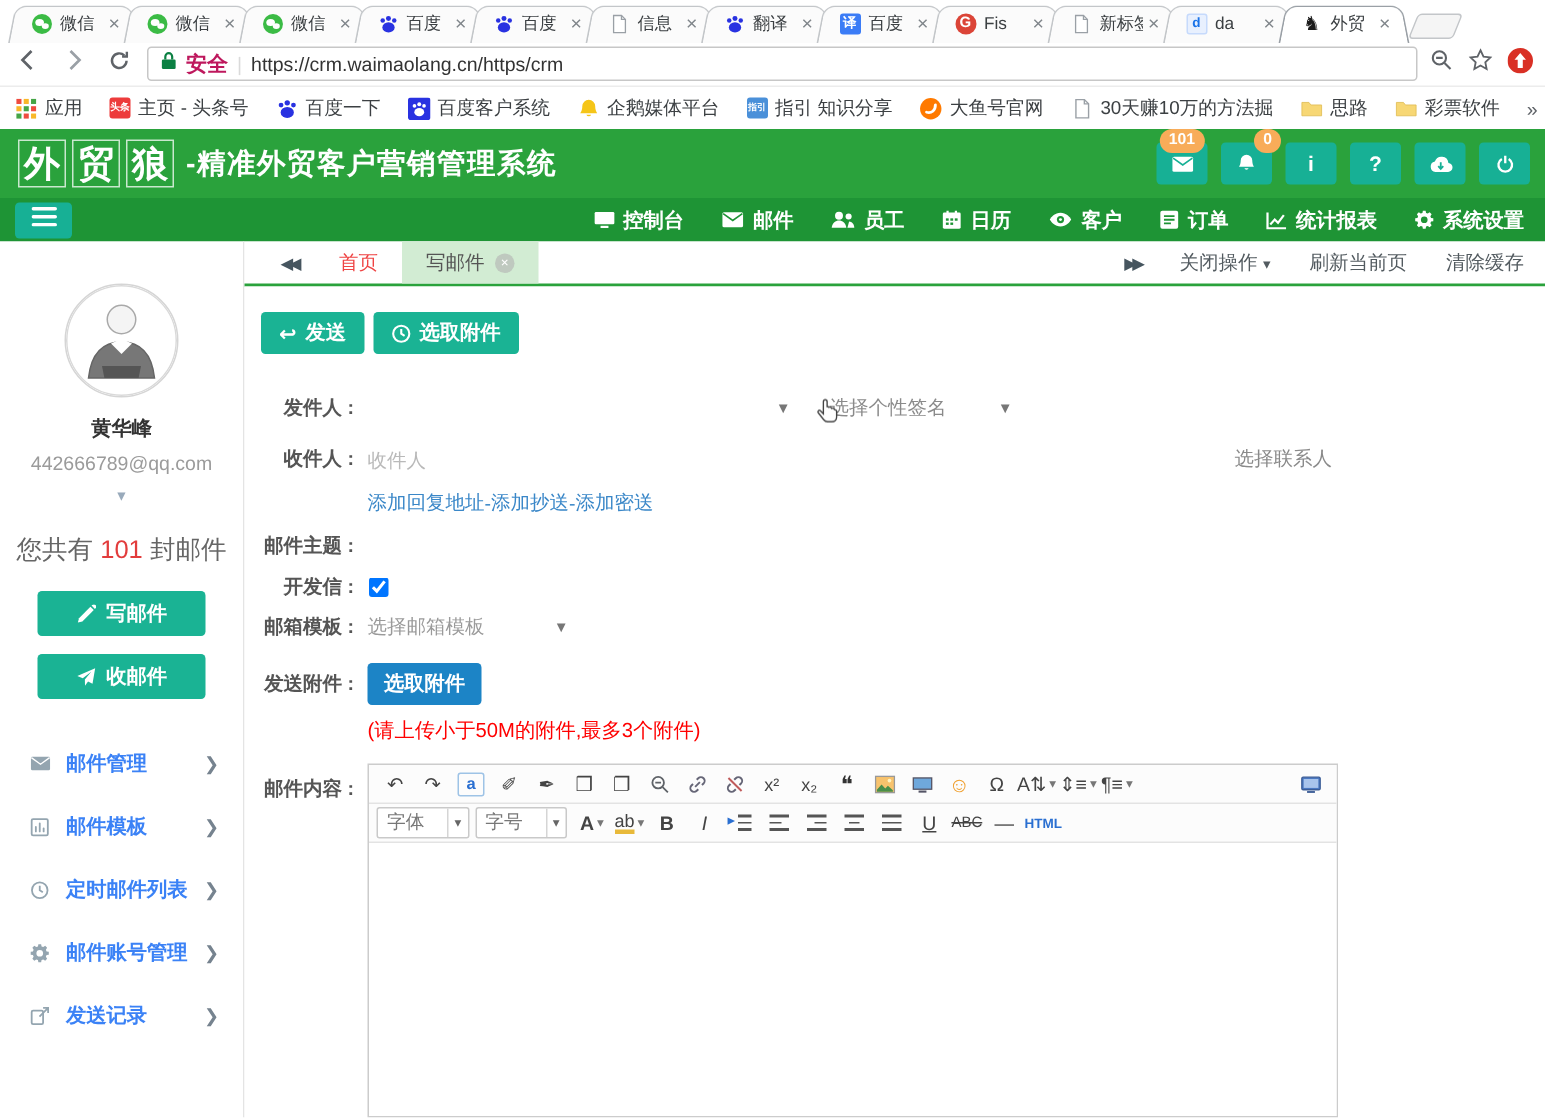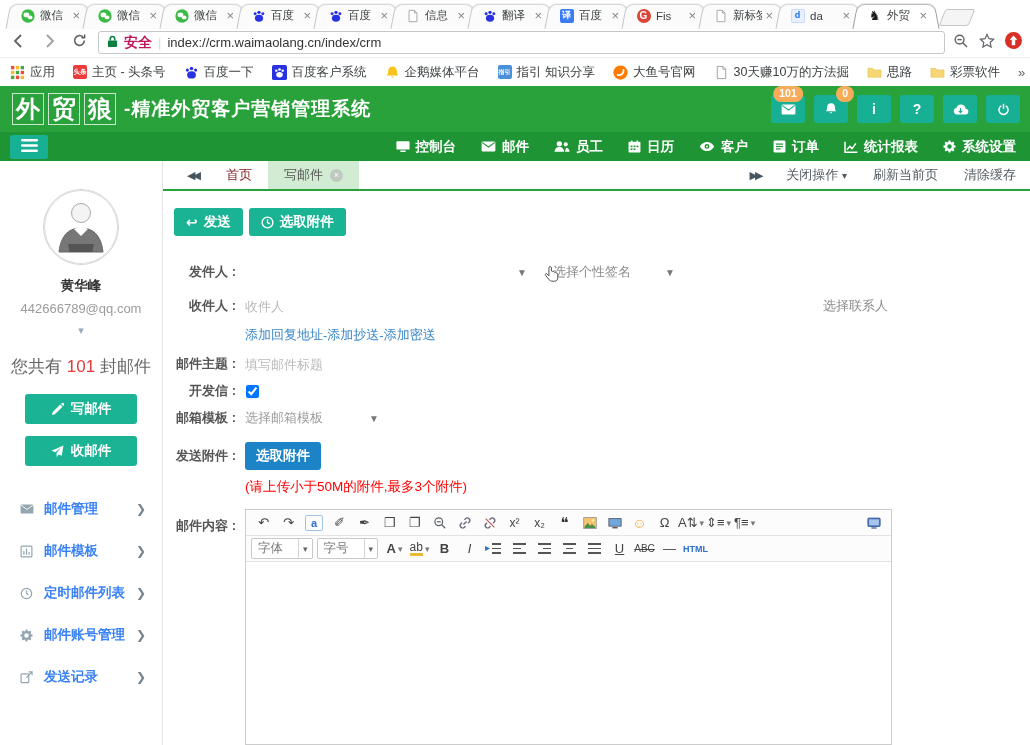--- a/index.html
+++ b/index.html
@@ -68,21 +68,21 @@
   .smenu{margin-top:22px;}
   .smi{display:flex;align-items:center;height:42px;padding:0 16px 0 20px;cursor:pointer;}
   .smi .mic{width:24px;color:#94a5b0;display:inline-flex;align-items:center;font-size:14px;}
   .smi .mlabel{flex:1;font-size:13.5px;font-weight:bold;color:#3b82f6;}
   .smi .mchev{color:#76838f;font-size:12px;font-weight:bold;}
 
   .rightcol{flex:1;display:flex;flex-direction:column;min-width:0;}
   
   .pagetabs{height:30px;background:#fff;border-bottom:2px solid #2aa23c;display:flex;align-items:stretch;padding-left:12px;}
   .pt-arrows{display:flex;align-items:center;color:#46555f;font-size:11px;letter-spacing:-3px;padding:0 12px;cursor:pointer;}
-  .ptab{display:flex;align-items:center;padding:0 16px;font-size:13px;color:#7f1d1d;cursor:pointer;}
+  .ptab{display:flex;align-items:center;padding:0 16px;font-size:13px;color:#ef4444;cursor:pointer;}
   .ptab.active{background:#d2ecd3;color:#555;}
   .ptclose{width:13px;height:13px;border-radius:50%;background:#bfc9bf;color:#fff;font-size:9px;display:inline-flex;align-items:center;justify-content:center;margin-left:7px;}
   .pt-right{margin-left:auto;display:flex;align-items:center;gap:26px;padding-right:14px;}
   .pt-act{font-size:13px;color:#535b60;cursor:pointer;white-space:nowrap;}
   .pt-act .caret{font-size:10px;color:#535b60;}
 
   
   .content{flex:1;background:#fff;padding:17px 0 0 11px;display:flex;flex-direction:column;min-height:0;}
   .actrow{display:flex;gap:6px;}
   .btn-teal{display:inline-flex;align-items:center;gap:6px;background:#1ab394;color:#fff;border:none;border-radius:3px;padding:5px 12px;font-size:13.5px;font-weight:bold;cursor:pointer;}
@@ -281,21 +281,21 @@
             <path d="M13.4 1.6v3.4H10"></path>
           </svg></span>
       </span>
     <div class="addrbar">
       <span class="ihold"><svg viewBox="0 0 12 14" width="11" height="13">
             <rect x="1" y="6" width="10" height="7" rx="1" fill="#0b8043"></rect>
             <path d="M3.5 6V4a2.5 2.5 0 015 0v2" fill="none" stroke="#0b8043" stroke-width="1.6"></path>
           </svg></span>
       <span class="sec-label">安全</span>
       <span class="addr-sep">|</span>
-      <span class="url">index://crm.waimaolang.cn/index/crm</span>
+      <span class="url">https://crm.waimaolang.cn/https/crm</span>
     </div>
     <div class="tb-right">
       <span class="ihold"><svg viewBox="0 0 16 16" width="16" height="16" fill="none" stroke="#5f6368" stroke-width="1.4">
             <circle cx="6.6" cy="6.6" r="4.4"></circle>
             <line x1="10" y1="10" x2="14" y2="14"></line>
             <line x1="4.4" y1="6.6" x2="8.8" y2="6.6"></line>
           </svg></span>
       <span class="ihold"><svg viewBox="0 0 16 16" width="16" height="16" fill="none" stroke="#5f6368" stroke-width="1.2">
             <path d="M8 1.5l2 4.2 4.6.6-3.4 3.2.9 4.5L8 11.7 3.9 14l.9-4.5L1.4 6.3 6 5.7z"></path>
           </svg></span>
@@ -719,23 +719,20 @@
                 <a>添加回复地址</a>
                 <span class="sep"> - </span>
                 <a>添加抄送</a>
                 <span class="sep"> - </span>
                 <a>添加密送</a>
               </div>
           </div>
 
           <div class="frow" style="margin-bottom:9px">
             <span class="flabel">邮件主题 :</span>
-            <div class="fields">
-              <input class="finput" placeholder="填写邮件标题" style="">
-            </div>
           </div>
 
           <div class="frow" style="margin-bottom:9px">
             <span class="flabel">开发信 :</span>
             <div class="fields">
               <input type="checkbox" checked="" style="width: 13px; height: 13px; margin-left: 1px;">
             </div>
           </div>
 
           <div class="frow" style="margin-bottom:15px">

